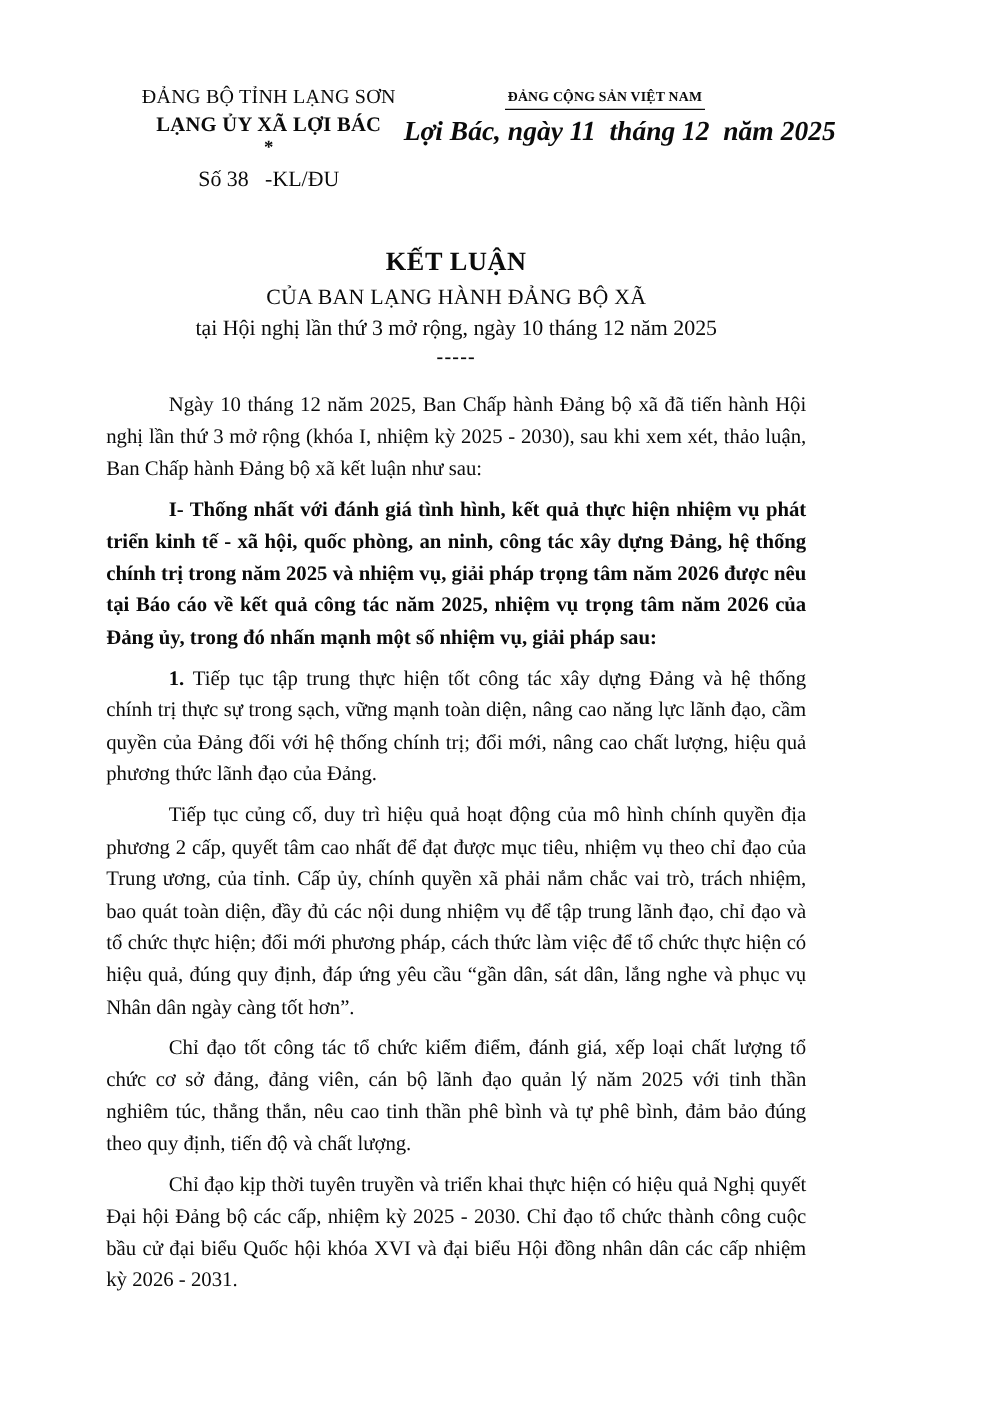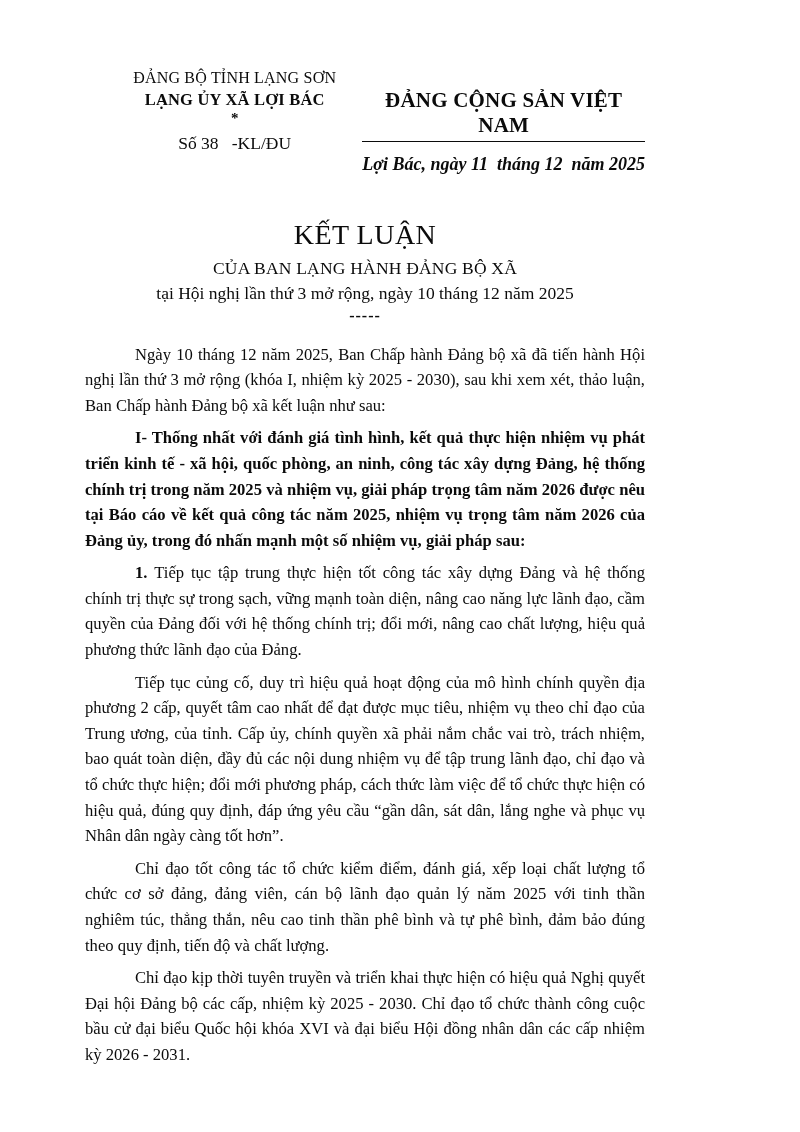--- a/index.html
+++ b/index.html
@@ -50,43 +50,42 @@
     margin-top: 5px;
     font-size: 17.5px;
     white-space: pre;
   }
   .header-right {
     width: 322px;
     text-align: center;
   }
   .header-right .motto {
     display: inline-block;
-    font-size: 21px;
+    font-size: 11px;
     font-weight: bold;
     letter-spacing: 0.2px;
     padding: 0 2px 3px 2px;
     border-bottom: 1.5px solid #0b0b0b;
-    margin-top: 20px;
   }
   .header-right .place-date {
-    margin-top: 12px;
-    font-size: 18px;
+    margin-top: 4px;
+    font-size: 22px;
     font-style: italic;
     font-weight: 600;
     white-space: pre;
   }
   
   .doc-title {
     margin-top: 40px;
     text-align: center;
     line-height: 1.45;
   }
   .doc-title .title-main {
-    font-size: 28px;
-    font-weight: normal;
+    font-size: 21px;
+    font-weight: bold;
     letter-spacing: 0.5px;
   }
   .doc-title .title-sub {
     font-size: 17.5px;
     letter-spacing: 0.2px;
   }
   .doc-title .title-session {
     font-size: 17.5px;
     font-weight: normal;
   }

